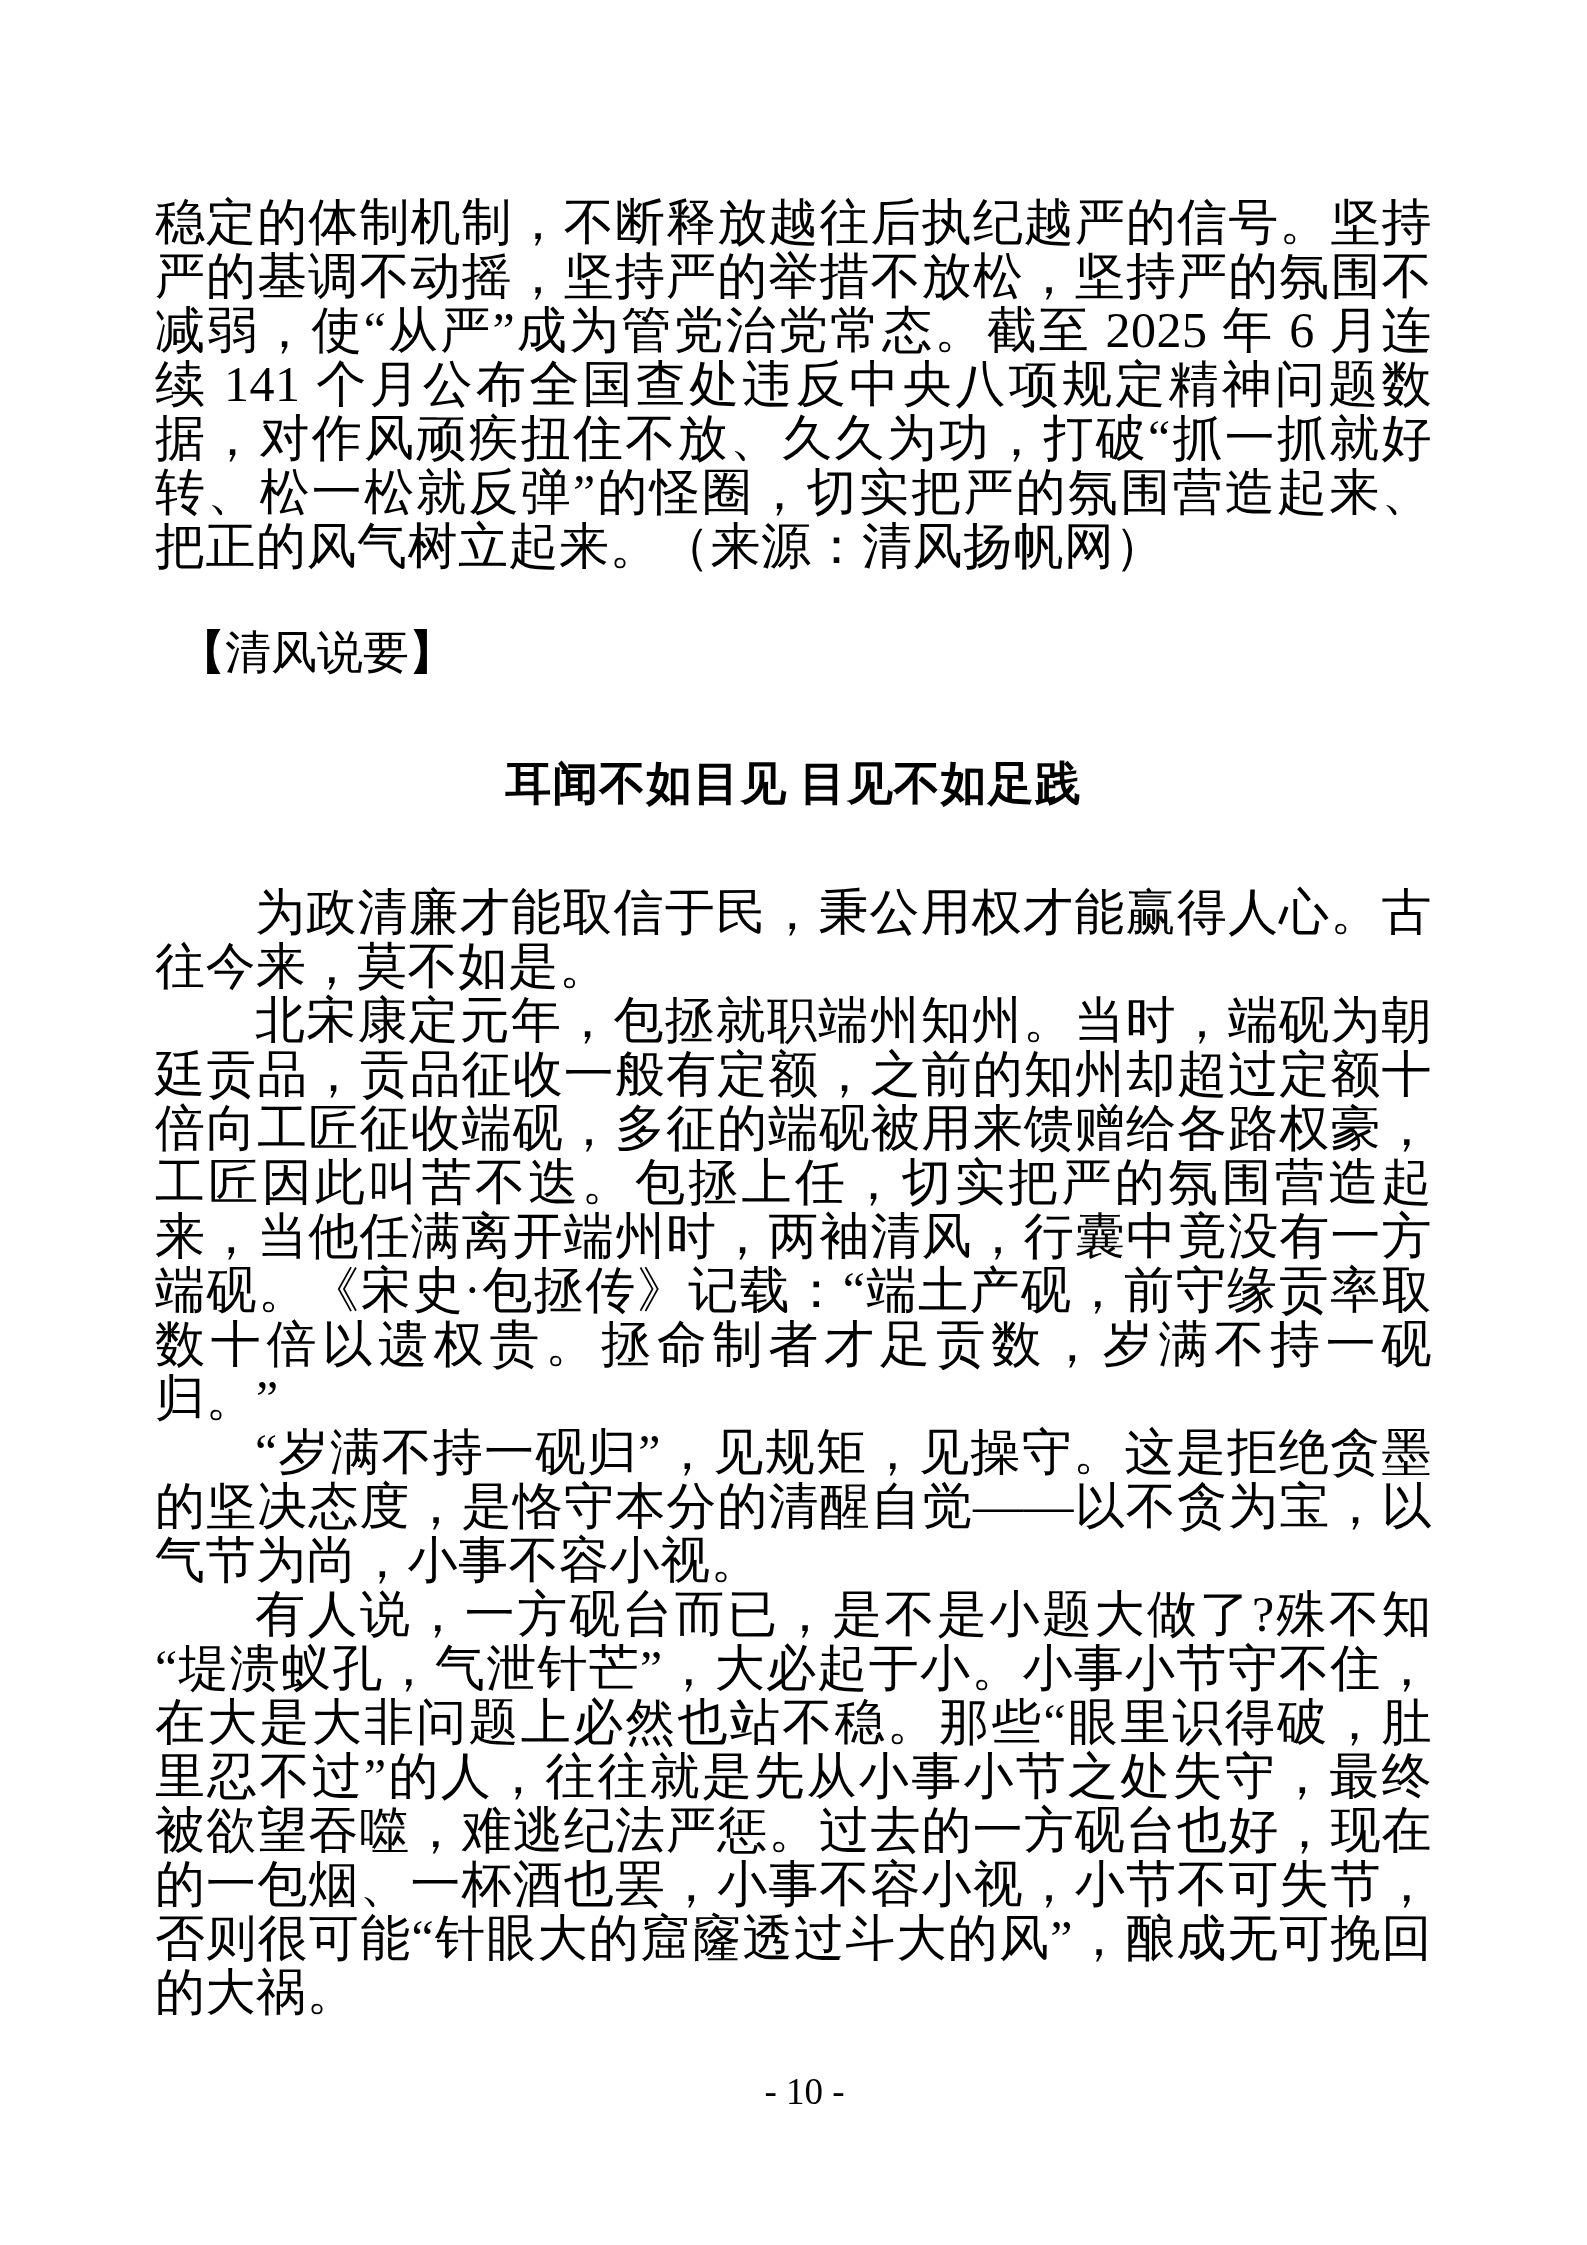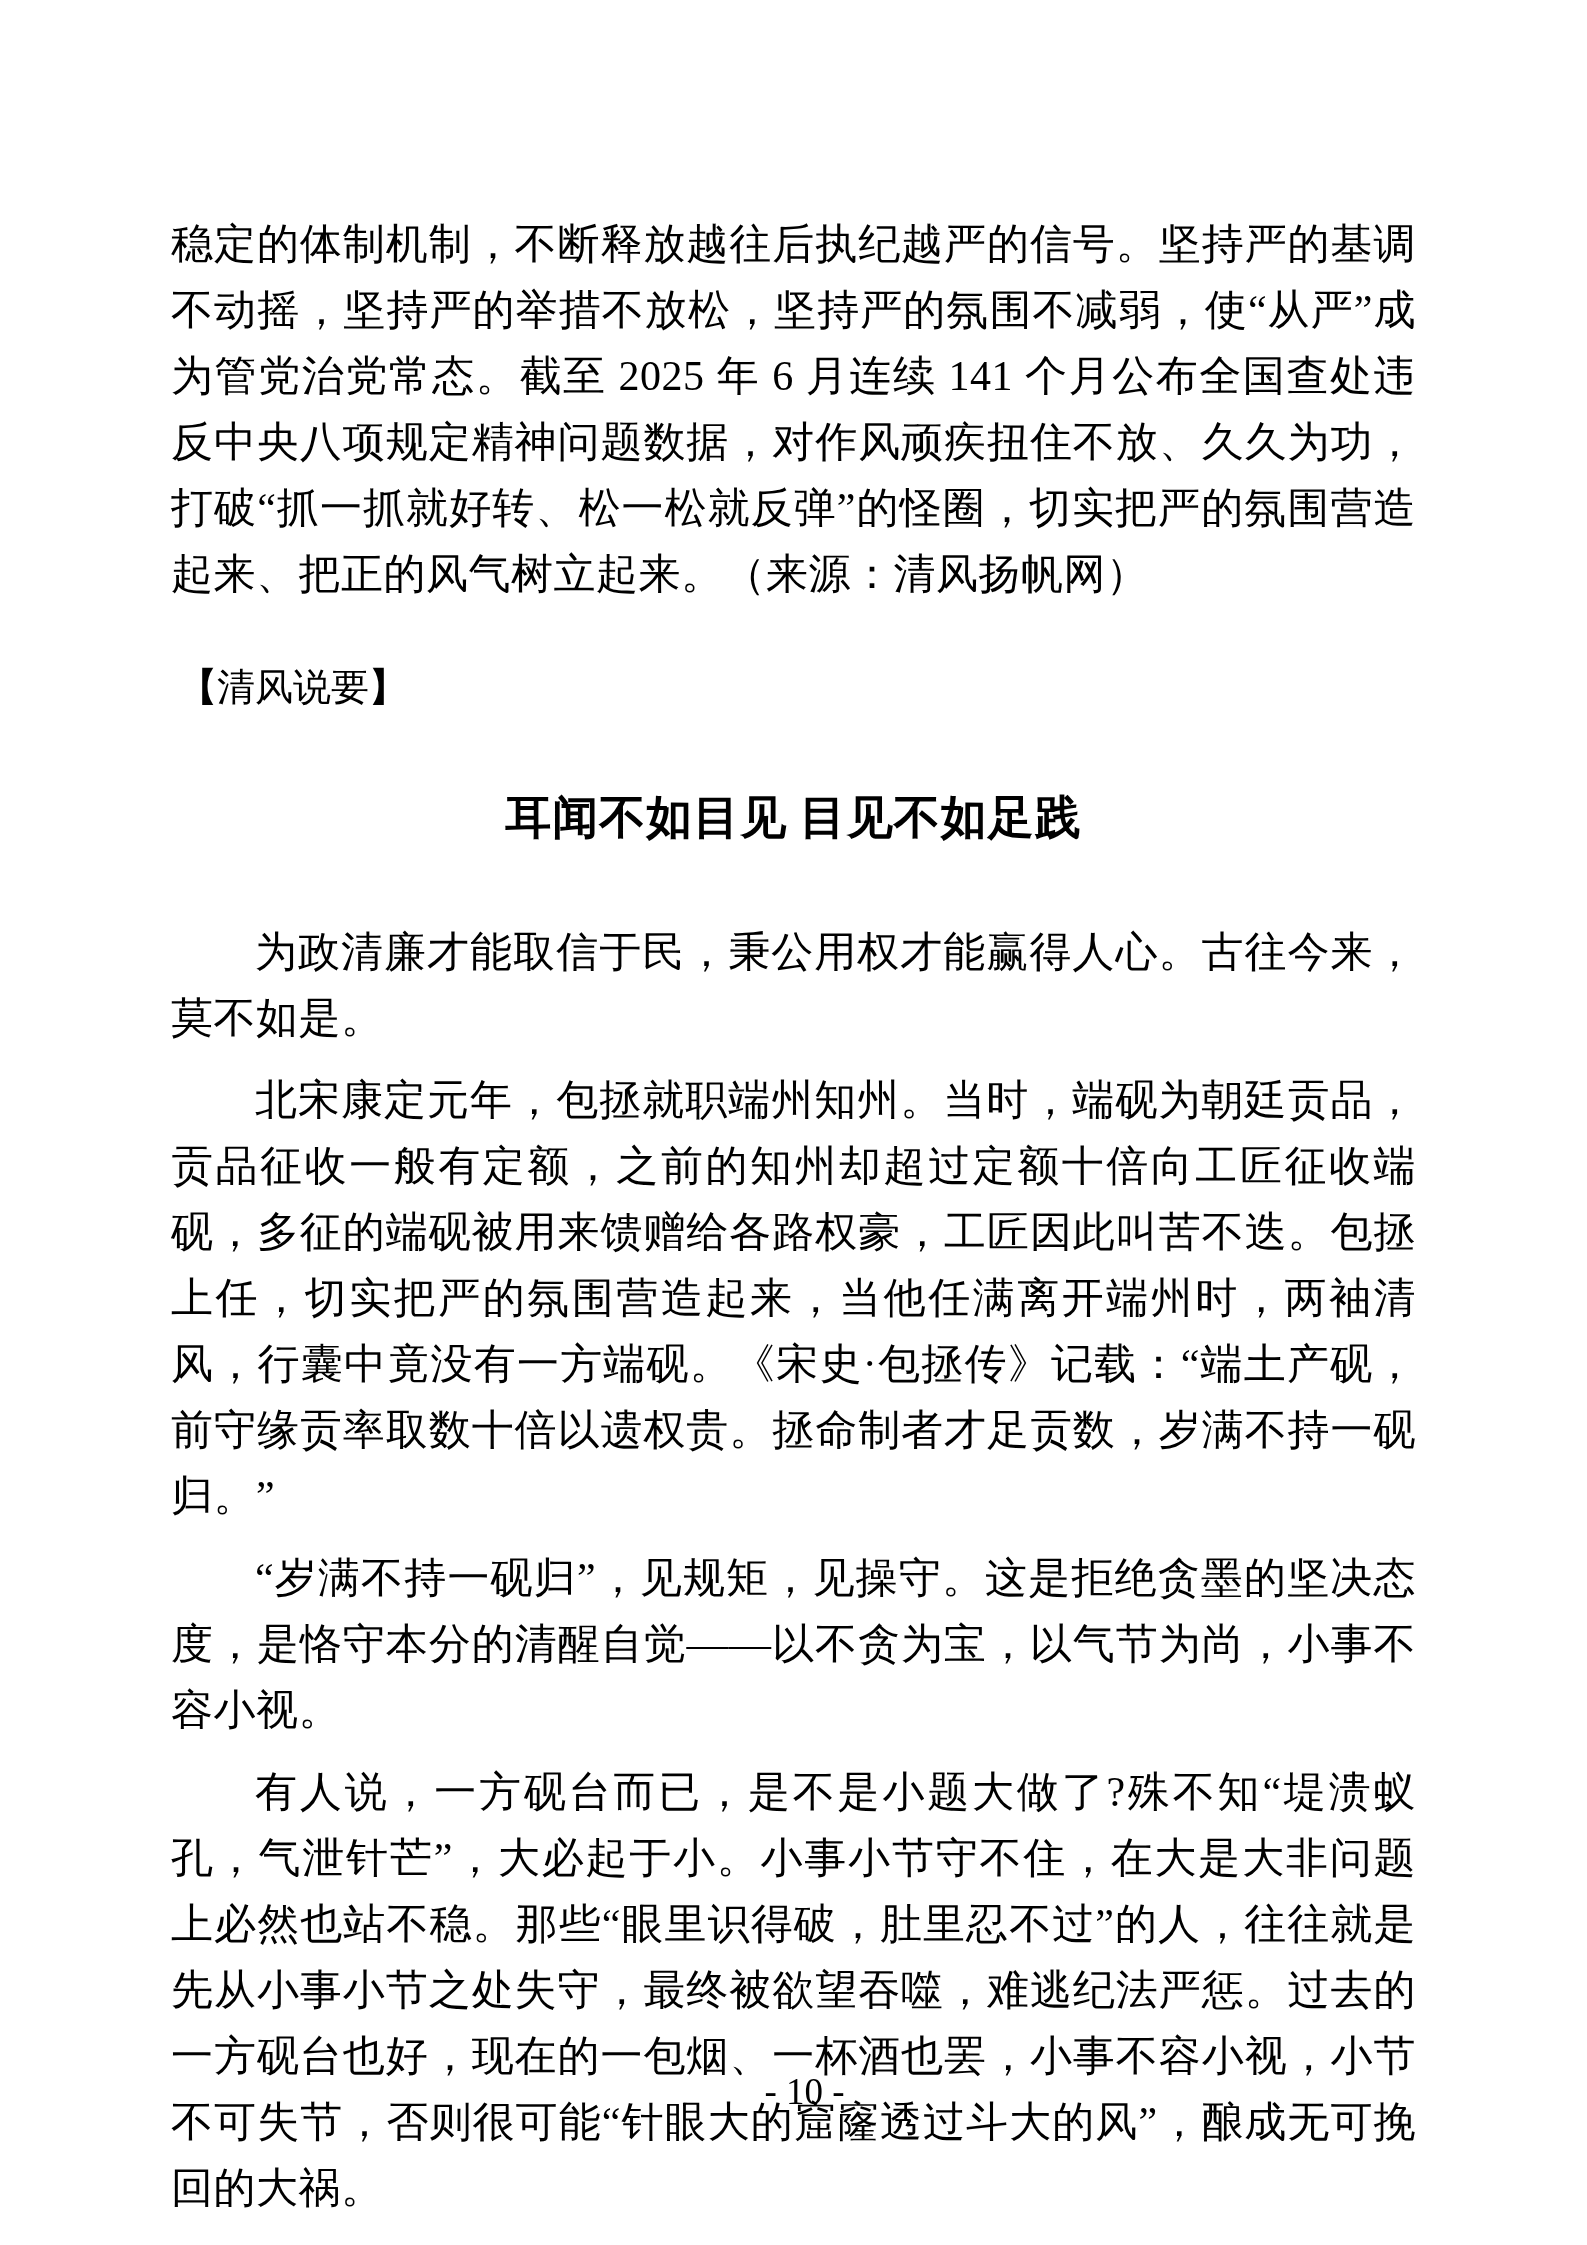--- a/index.html
+++ b/index.html
@@ -16,33 +16,33 @@
     font-family: "Liberation Serif", "DejaVu Serif", serif;
     overflow: hidden;
   }
   .content {
     position: absolute;
     left: 155px;
     right: 155px;
     top: 195px;
   }
   .para {
-    margin: 16px;
-    font-size: 42px;
-    line-height: 66px;
+    margin: 0;
+    font-size: 50px;
+    line-height: 54px;
     text-align: justify;
     text-justify: inter-ideograph;
     letter-spacing: 0.5px;
   }
   .para.indent {
     text-indent: 2em;
   }
   .section-header {
     margin-top: 52px;
-    font-size: 38px;
+    font-size: 46px;
     line-height: 56px;
     text-indent: 24px;
   }
   .section-header .bracket {
     font-weight: bold;
   }
   .article-title {
     margin: 72px 0 0 0;
     font-size: 46px;
     line-height: 62px;

